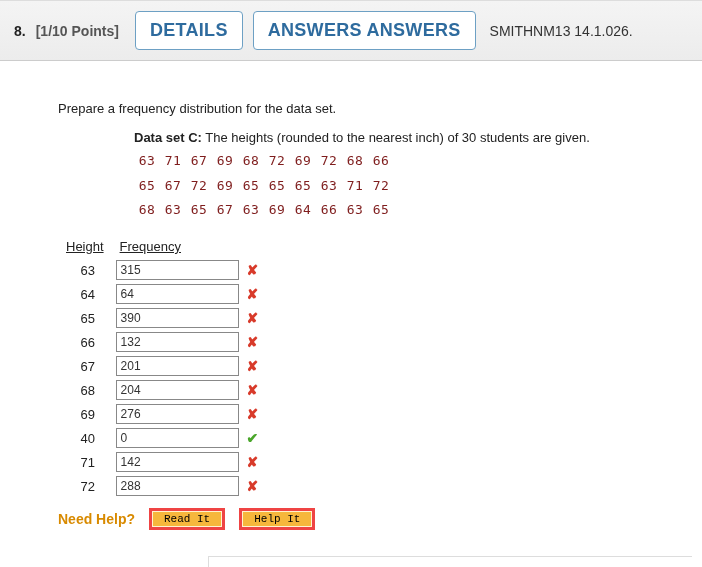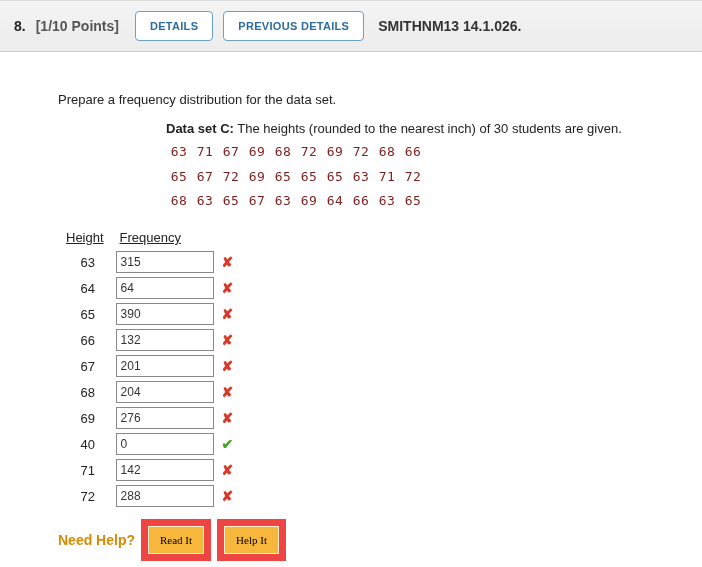--- a/index.html
+++ b/index.html
@@ -29,43 +29,43 @@
     font-weight: bold;
     color: #555;
     font-size: 14px;
     margin-right: 6px;
   }
   .header-btn {
     border: 1px solid #6da0c4;
     background: #fff;
     color: #2e6b9e;
     font-weight: bold;
-    font-size: 11px;
+    font-size: 18px;
     padding: 8px 14px;
     border-radius: 4px;
     cursor: pointer;
     font-family: inherit;
     letter-spacing: 0.3px;
   }
   .source-ref {
-    font-weight: bold;
+    font-weight: normal;
     color: #333;
     font-size: 14px;
     margin-left: 4px;
   }
   .content {
     padding: 16px 10px 16px 58px;
   }
   .prompt {
     color: #222;
     margin-bottom: 14px;
     margin-top: 24px;
   }
   .dataset-block {
-    margin-left: 108px;
+    margin-left: 76px;
     margin-bottom: 14px;
   }
   .dataset-header {
     color: #222;
     margin-bottom: 4px;
   }
   .dataset-header b { font-weight: bold; }
   .data-rows {
     font-family: Verdana, monospace;
     color: #7f1d1d;
@@ -88,72 +88,72 @@
     padding: 2px 4px;
     vertical-align: middle;
   }
   .freq-table td.height-cell {
     text-align: center;
     color: #222;
     padding-right: 8px;
     padding-left: 14px;
   }
   .freq-input {
-    width: 98px;
+    width: 123px;
     height: 20px;
     border: 1px solid #888;
-    padding: 10px 4px;
+    padding: 1px 4px;
     font-family: inherit;
     font-size: 12px;
     color: #333;
   }
   .mark {
     font-weight: bold;
     font-size: 14px;
     padding-left: 2px;
   }
   .mark.wrong { color: #d83a2a; }
   .mark.right { color: #4aa62a; }
   .need-help-row {
     margin-top: 10px;
     display: flex;
     align-items: center;
-    gap: 6px;
+    gap: 14px;
   }
   .need-help {
     color: #d88a00;
     font-weight: bold;
     font-size: 14px;
   }
   .help-btn {
     background: #f6b73c;
-    border: 7px solid #ef4444;
+    border: 3px solid #ef4444;
     box-shadow: inset 0 0 0 1px #fff3d0;
     color: #000;
     font-size: 11px;
-    padding: 8px 12px;
+    padding: 2px 12px;
     cursor: pointer;
-    font-family: Liberation Serif, serif;
+    font-family: Liberation Mono, monospace;
   }
   .submit-area {
     border-top: 1px solid #ddd;
     border-left: 1px solid #ddd;
     margin-left: 150px;
     margin-top: 26px;
     height: 30px;
   }
 </style>
 </head>
 <body>
 
 <div class="header-bar">
   <span class="qnum">8.</span>
   <span class="points">[1/10 Points]</span>
   <button class="header-btn">DETAILS</button>
-  <button class="header-btn">PREVIOUS DETAILS</button>
+  <button class="header-btn">ANSWERS ANSWERS</button>
   <span class="source-ref">SMITHNM13 14.1.026.</span>
 </div>
 
 <div class="content">
   <div class="prompt">Prepare a frequency distribution for the data set.</div>
 
   <div class="dataset-block">
     <div class="dataset-header">
       <b>Data set C:</b>
       <span>The heights (rounded to the nearest inch) of 30 students are given.</span>

